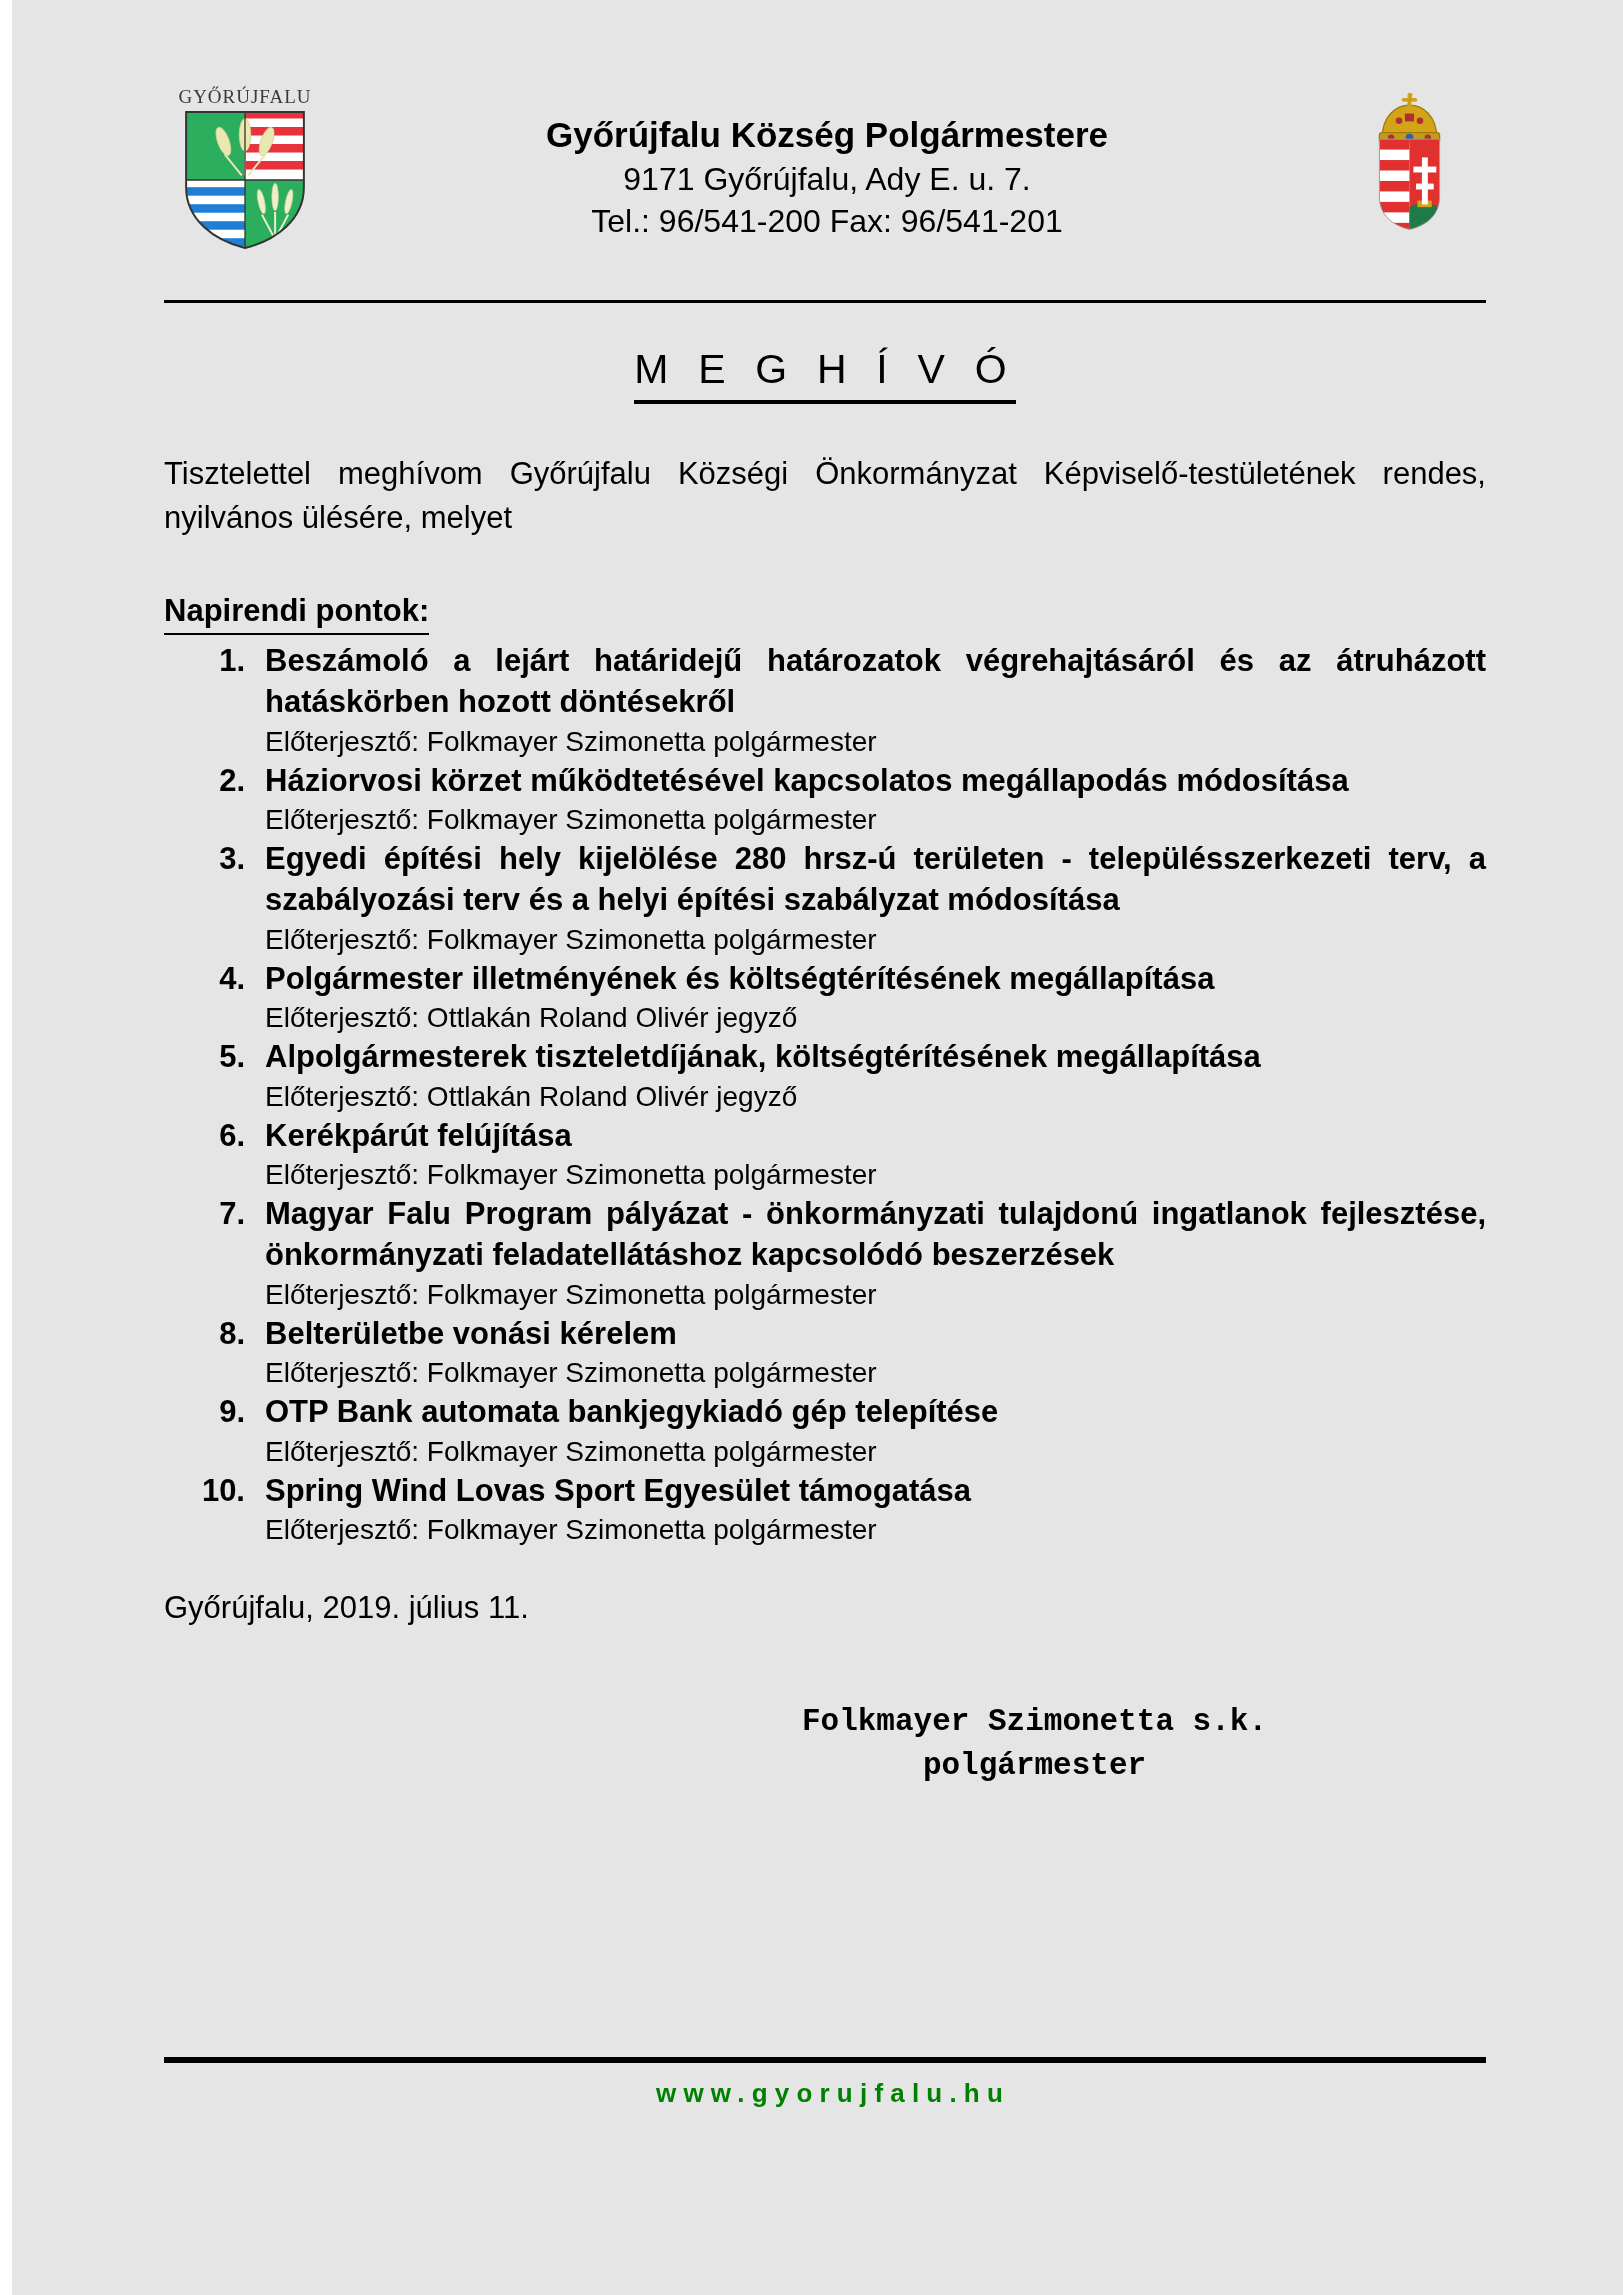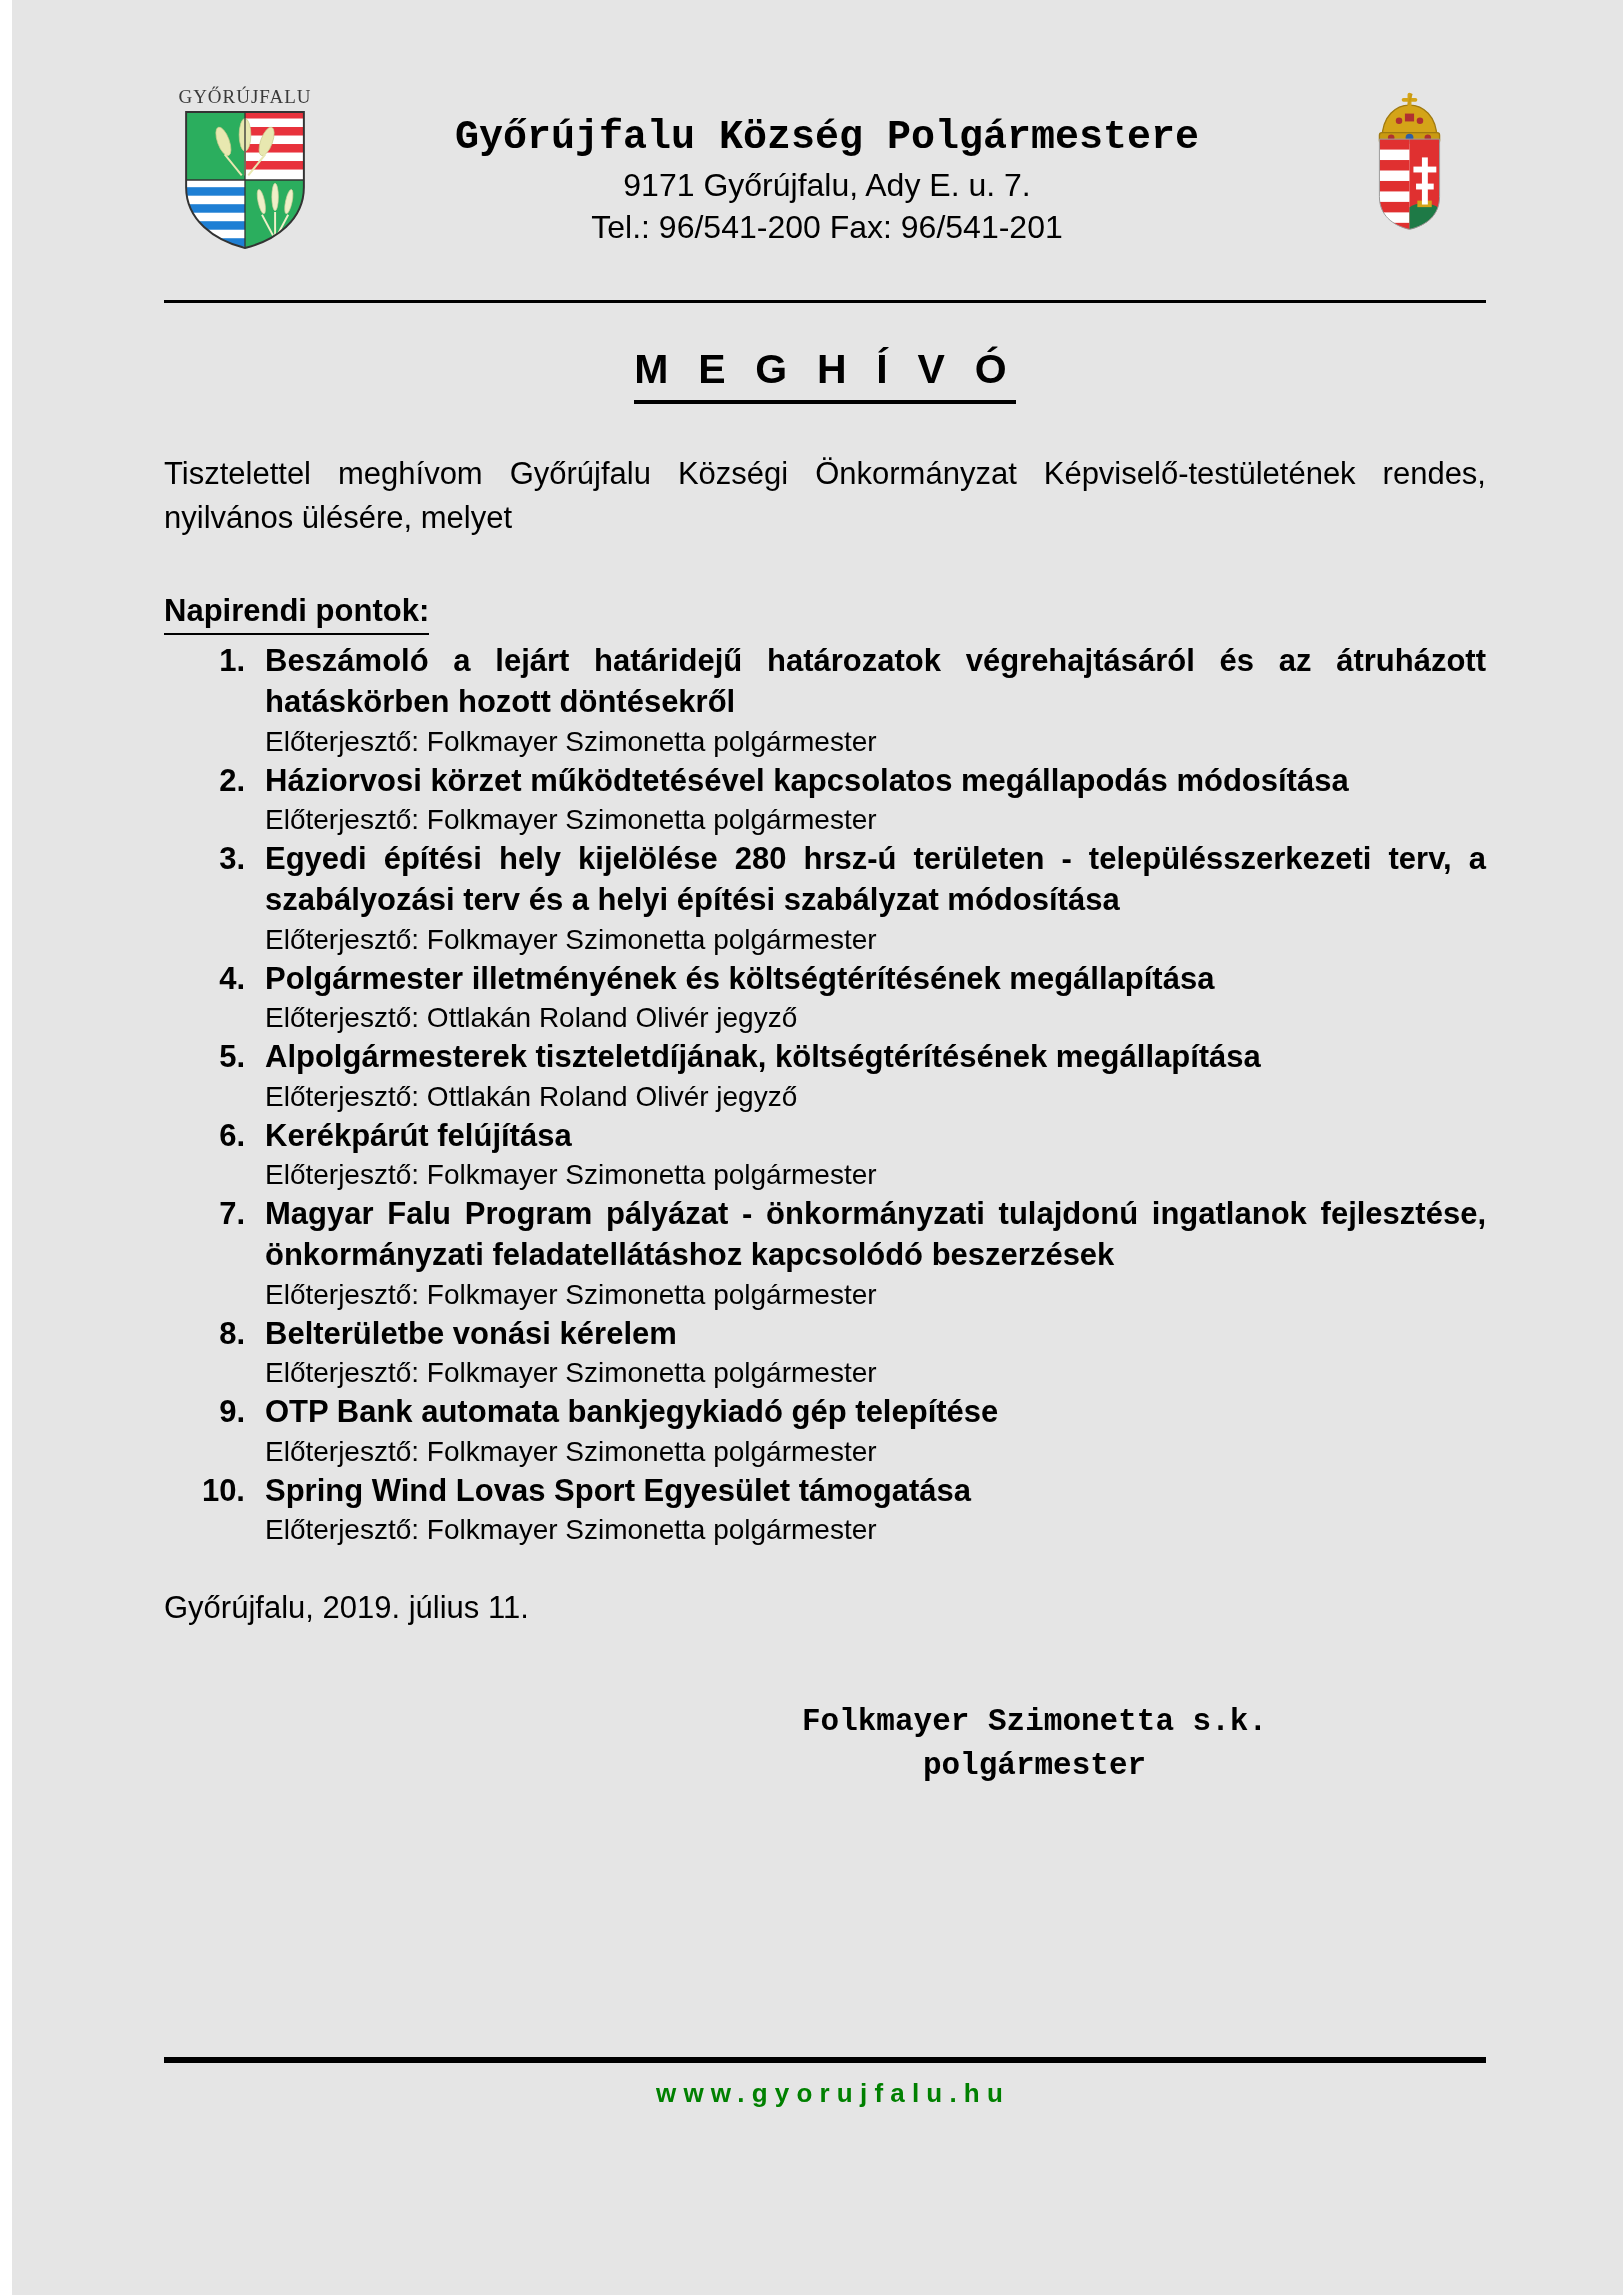--- a/index.html
+++ b/index.html
@@ -47,25 +47,24 @@
     white-space: nowrap;
   }
   .crest-local svg { display: block; }
 
   .header-text {
     flex: 1 1 auto;
     text-align: center;
     padding-top: 33px;
   }
   .header-line-1 {
-    font-size: 40px;
+    font-size: 35px;
     font-weight: bold;
     line-height: 1.30;
     white-space: nowrap;
-    font-family: Liberation Mono, monospace;
   }
   .header-line-2,
   .header-line-3 {
     font-size: 32px;
     font-weight: normal;
     line-height: 1.32;
     white-space: nowrap;
   }
 
   .crest-national {
@@ -99,21 +98,21 @@
   .content {
     position: absolute;
     left: 152px;
     top: 327px;
     width: 1322px;
   }
 
   .doc-title {
     text-align: center;
     font-size: 41px;
-    font-weight: bold;
+    font-weight: normal;
     letter-spacing: 9.2px;
     margin: 19.6px 0 0 0;
     line-height: 1.1;
   }
   .doc-title span.ul {
     border-bottom: 4.6px solid #000000;
     padding-bottom: 7.9px;
     display: inline-block;
   }
 

